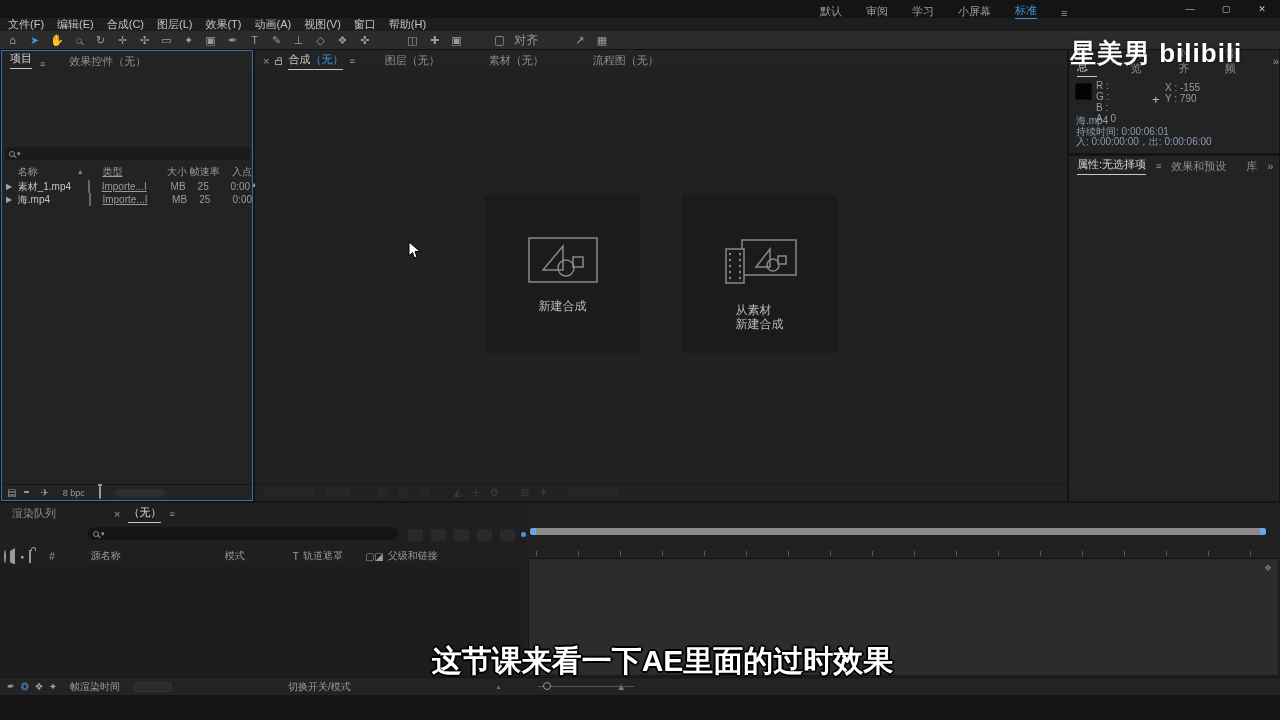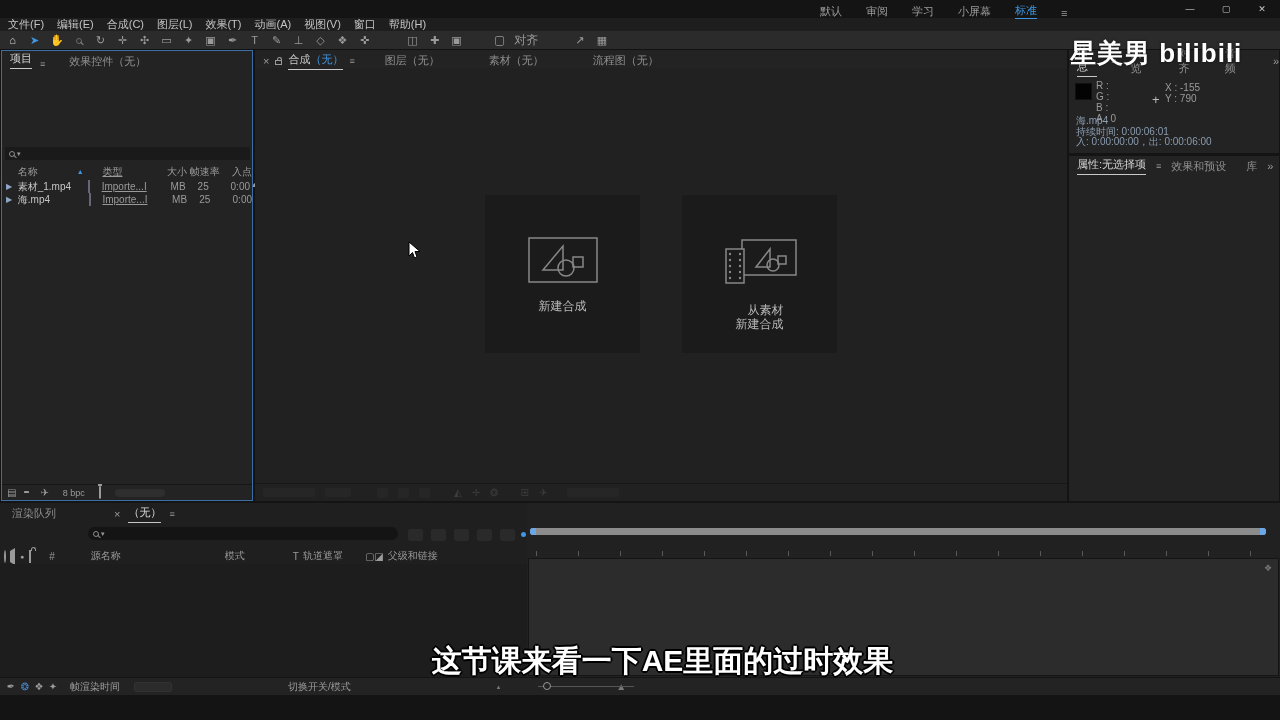--- a/index.html
+++ b/index.html
@@ -65,21 +65,21 @@
   .scrollpill { width:50px; height:8px; background:#2e2e2e; border-radius:4px; margin-left:6px; }
 
   
   .viewer-panel { left:255px; top:50px; width:812px; height:451px; background:#212121; }
   .vtabs { display:flex; align-items:center; gap:6px; height:18px; padding:3px 0 0 8px; background:#232323; }
   .lock { width:7px; height:5px; border:1px solid #9a9a9a; position:relative; margin-top:3px; }
   .lock::before { content:""; position:absolute; top:-4px; left:1px; width:3px; height:3px; border:1px solid #9a9a9a; border-bottom:none; border-radius:3px 3px 0 0; }
   .vtab-active-wrap { display:flex; border-bottom:1px solid #c8c8c8; padding-bottom:2px; }
   .start-btn { position:absolute; width:155px; height:158px; background:#1b1b1b; display:flex; flex-direction:column; align-items:center; }
   .start-btn svg { margin-top:42px; }
-  .start-label { margin-top:16px; color:#b8b8b8; font-size:12px; text-align:right; line-height:14px; }
+  .start-label { margin-top:16px; color:#b8b8b8; font-size:12px; text-align:left; line-height:14px; }
   .vfooter { position:absolute; left:0; bottom:0; width:100%; height:18px; border-top:1px solid #181818; display:flex; align-items:center; gap:10px; padding-left:8px; }
   .vpill { height:9px; background:#262626; border-radius:2px; }
   .vsq { width:11px; height:10px; background:#262626; border-radius:2px; }
   .vic { color:#3c3c3c; font-size:10px; }
 
   
   .info-panel { left:1069px; top:50px; width:210px; height:451px; background:#232323; }
   .itabs { display:flex; align-items:center; gap:14px; height:18px; padding:3px 0 0 8px; }
   .swatch { position:absolute; left:6px; top:33px; width:17px; height:17px; background:#030303; border:1px solid #111; }
   .rgba { position:absolute; left:27px; top:30px; font-size:10px; color:#9a9a9a; line-height:11px; }

